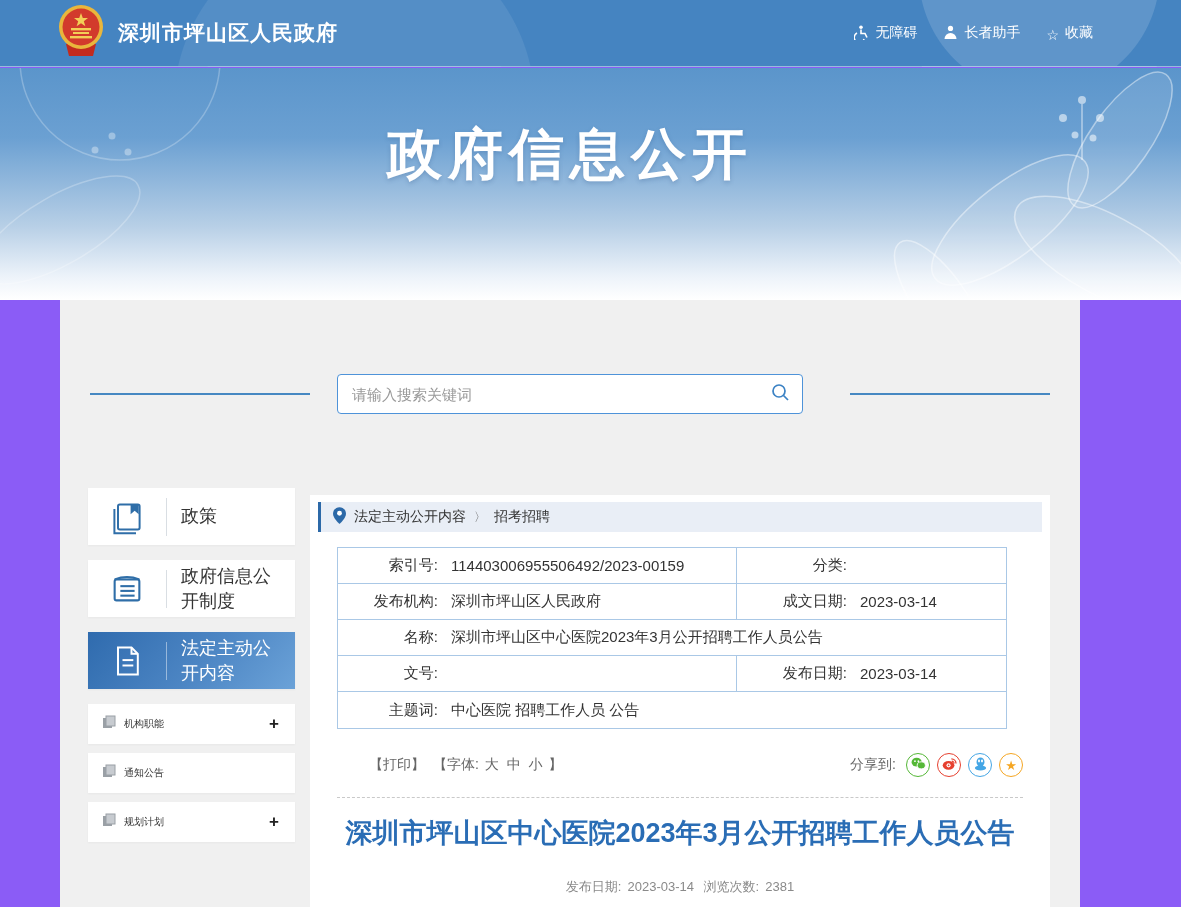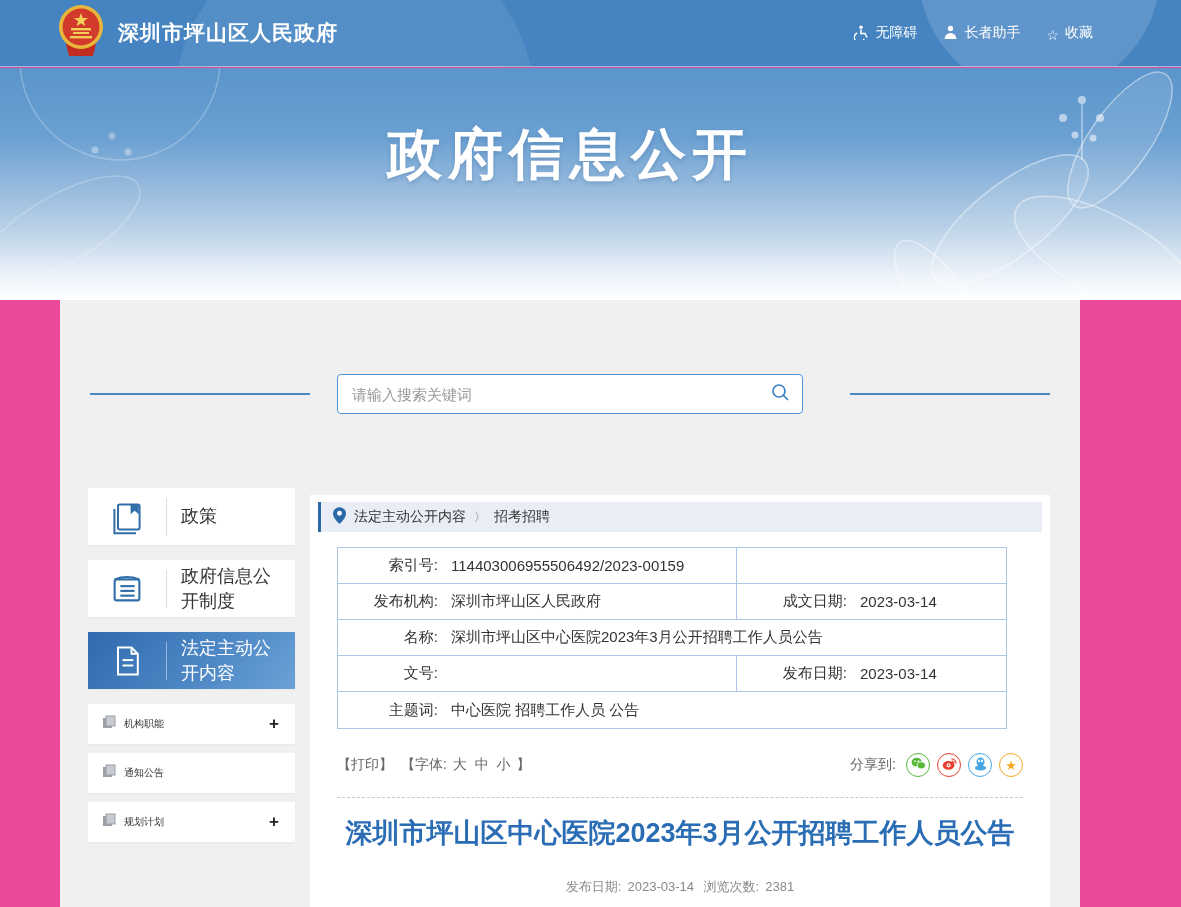--- a/index.html
+++ b/index.html
@@ -1,18 +1,18 @@
 <!DOCTYPE html>
 <html><head>
 <meta charset="utf-8">
 <style>
   * { margin:0; padding:0; box-sizing:border-box; }
   html,body { background:#ffffff; }
   body { font-family:"Liberation Sans","DejaVu Sans",sans-serif; }
-  .page { position:relative; width:1181px; height:907px; margin:0 auto; overflow:hidden; background:#ec4899; }
+  .page { position:relative; width:1181px; height:907px; margin:0 auto; overflow:hidden; background:#8b5cf6; }
 
   
   .topbar {
     position:absolute; left:0; top:0; width:1181px; height:67px;
     background:
       radial-gradient(circle at 88% -40%, rgba(255,255,255,.14) 0 120px, rgba(255,255,255,0) 121px),
       radial-gradient(circle at 30% 160%, rgba(255,255,255,.08) 0 180px, rgba(255,255,255,0) 181px),
       #4584c1;
     border-bottom:1px solid rgba(255,255,255,.45);
     display:flex; align-items:center; justify-content:space-between;
@@ -87,21 +87,21 @@
   .t-cell { display:flex; align-items:center; }
   .t-cell.half-l { width:399px; border-right:1px solid #aac8e6; }
   .t-cell.half-r { flex:1; }
   .t-cell.full { flex:1; }
   .t-label { width:100px; text-align:right; flex-shrink:0; }
   .half-r .t-label { width:110px; }
   .t-value { margin-left:13px; white-space:nowrap; }
 
   
   .tools-row { margin:24px 27px 0 27px; display:flex; justify-content:space-between; align-items:center; }
-  .tools-left { display:flex; align-items:center; gap:8px; font-size:14px; color:#666; }
+  .tools-left { display:flex; align-items:center; gap:8px; font-size:14px; color:#666;margin-left:32px; }
   .tool-link { cursor:pointer; color:#666; }
   .font-size-opt { cursor:pointer; color:#666; margin:0 2px; }
   .tools-right { display:flex; align-items:center; gap:7px; }
   .share-label { font-size:14px; color:#666; margin-right:3px; }
   .share-btn { width:24px; height:24px; border-radius:50%; background:#fff; border:1px solid; display:flex;
     align-items:center; justify-content:center; cursor:pointer; padding:0; }
 
   .dashed-divider { margin:20px 27px 0 27px; border-top:1px dashed #c9c9c9; height:0; }
 
   .article-title { margin:16px 20px 0 20px; text-align:center; font-size:27px; font-weight:bold; color:#2a6db5; line-height:38px; }
@@ -290,20 +290,24 @@
         <a class="crumb">法定主动公开内容</a>
         <span class="crumb-sep">〉</span>
         <span class="crumb">招考招聘</span>
       </div>
 
       <div class="info-table">
         <div class="t-row">
           <div class="t-cell half-l">
             <span class="t-label">索引号:</span>
             <span class="t-value">114403006955506492/2023-00159</span>
+          </div>
+          <div class="t-cell half-r">
+            <span class="t-label">分类:</span>
+            <span class="t-value"></span>
           </div>
         </div>
         <div class="t-row">
           <div class="t-cell half-l">
             <span class="t-label">发布机构:</span>
             <span class="t-value">深圳市坪山区人民政府</span>
           </div>
           <div class="t-cell half-r">
             <span class="t-label">成文日期:</span>
             <span class="t-value">2023-03-14</span>

